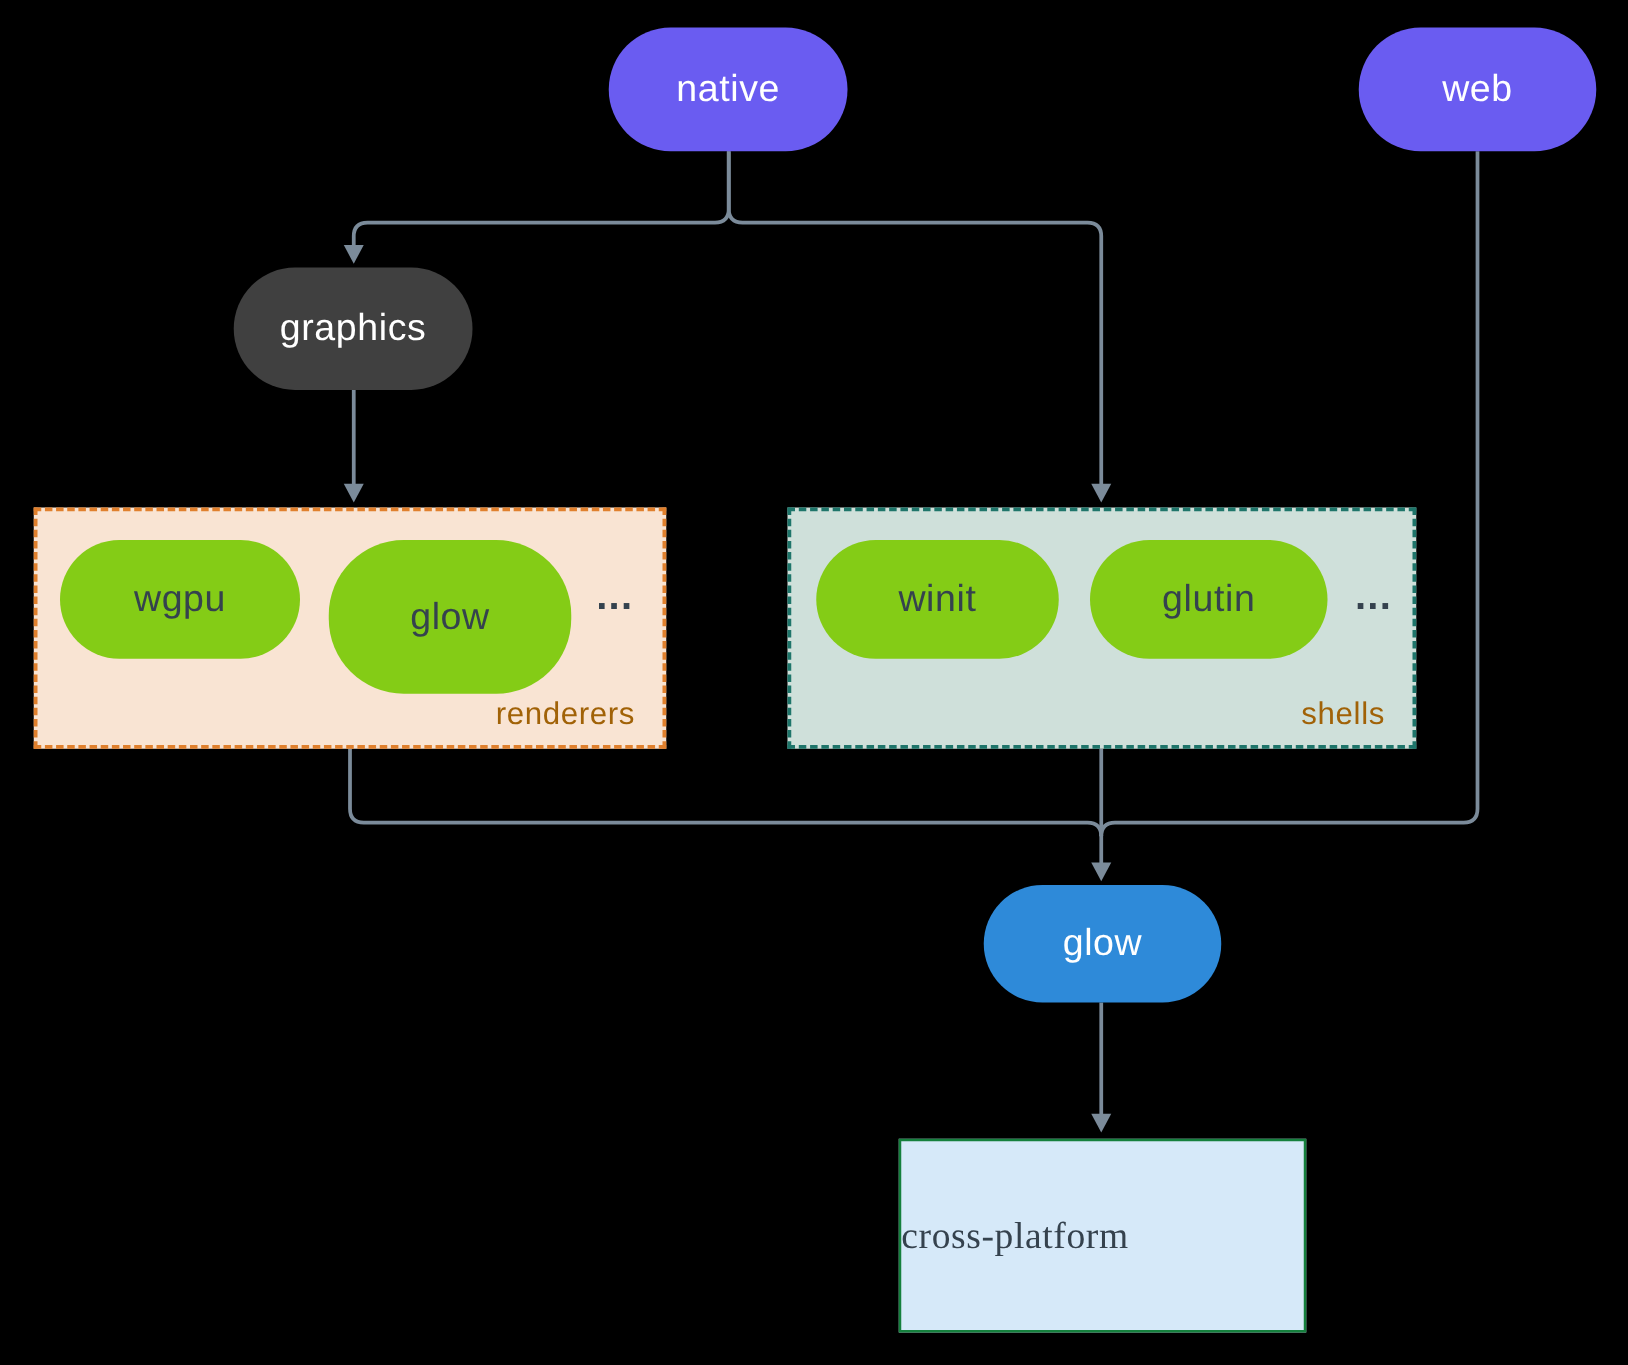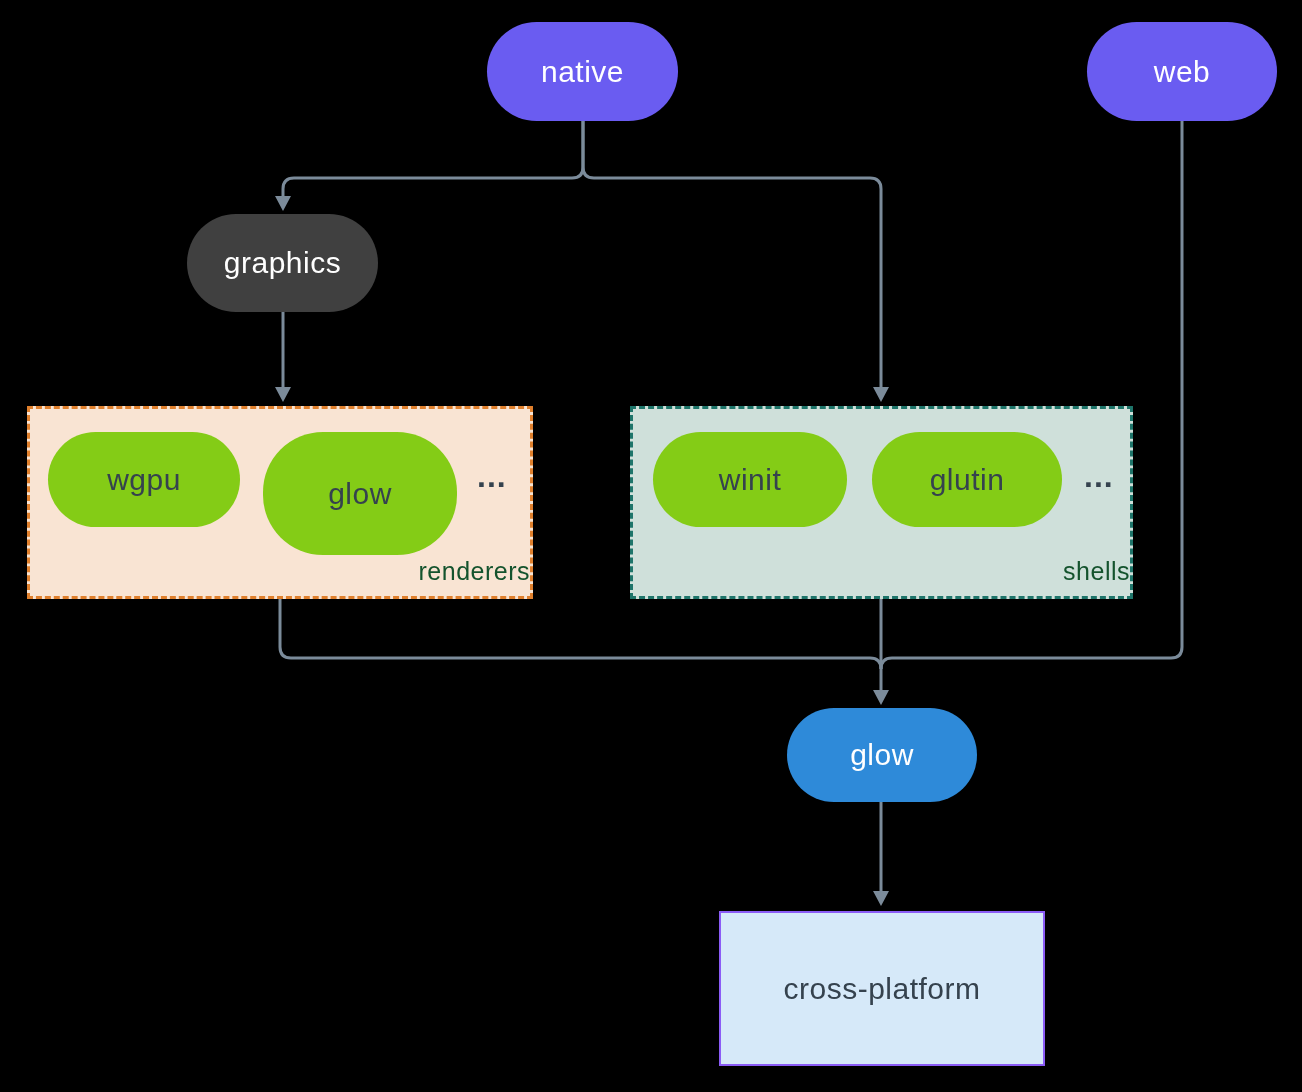--- a/index.html
+++ b/index.html
@@ -73,42 +73,43 @@
     color: #35424e;
     font-size: 32px;
     font-weight: bold;
     letter-spacing: 1px;
   }
   .ellipsis-renderers { left: 477px; top: 458px; }
   .ellipsis-shells    { left: 1084px; top: 458px; }
 
   .group-label {
     position: absolute;
-    right: 0;
+    right: 22px;
     bottom: 10px;
-    color: #14532d;
+    color: #a16207;
     font-size: 25px;
     letter-spacing: 0.5px;
   }
 
   .app-box {
     position: absolute;
     left: 719px; top: 911px; width: 326px; height: 155px;
     box-sizing: border-box;
     background: #d6e9f9;
-    border: 2px solid #8b5cf6;
+    border: 2px solid #15803d;
     display: flex;
     flex-direction: column;
-    align-items: center;
+    align-items: flex-start;
     justify-content: center;
     color: #35424e;
     font-size: 30px;
     line-height: 47px;
     letter-spacing: 0.5px;
     text-align: center;
+    font-family: Liberation Serif, serif;
   }
 </style>
 </head>
 <body>
 
 <div class="canvas">
 
   <svg class="edges" width="1302" height="1092" viewBox="0 0 1302 1092">
 
     <path class="edge" d="M 583 121 L 583 167 Q 583 178 572 178 L 294 178 Q 283 178 283 189 L 283 197"></path>

